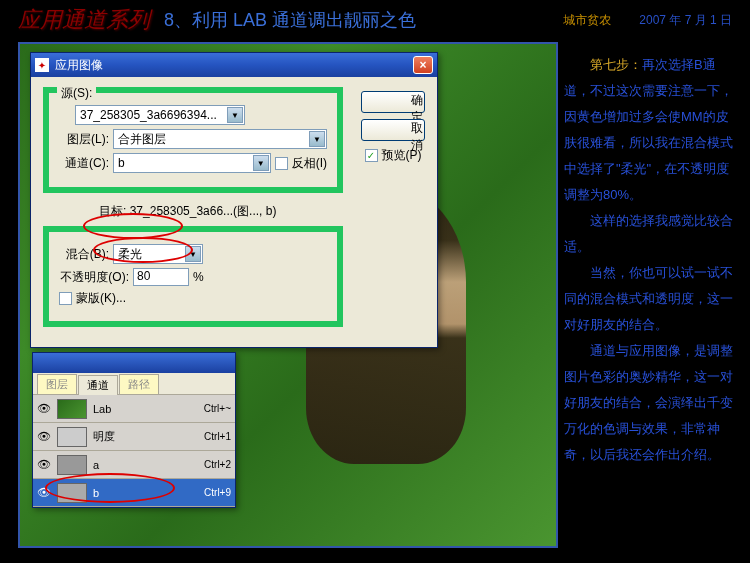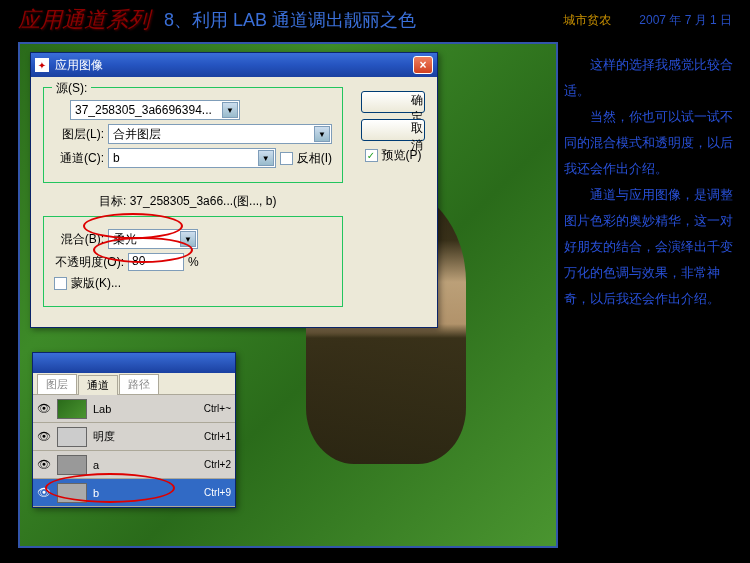--- a/index.html
+++ b/index.html
@@ -10,41 +10,41 @@
 .author { color: #c89000; font-size: 12px; margin-left: auto; }
 .date { color: #2850c8; font-size: 12px; margin-left: 14px; }
 .border-frame { position: absolute; left: 18px; top: 42px; width: 540px; height: 506px; border: 2px solid #3355aa; }
 .photo-bg { position: absolute; left: 20px; top: 44px; width: 536px; height: 502px; background: linear-gradient(135deg, #2a6b1a 0%, #3d8a28 30%, #2a6b1a 60%, #4a9530 100%); overflow: hidden; }
 .fig { position: absolute; right: 90px; top: 140px; width: 160px; height: 280px; background: linear-gradient(180deg, #2a1810 0%, #3a2518 20%, #d4a888 35%, #c89878 50%, #3a2518 55%, #2a1810 100%); border-radius: 50% 50% 30% 30% / 35% 35% 20% 20%; opacity: 0.85; }
 .dialog { position: absolute; left: 30px; top: 52px; width: 408px; background: #ece9d8; border: 1px solid #0a246a; box-shadow: 2px 2px 6px rgba(0,0,0,0.4); font-size: 12px; }
 .titlebar { height: 24px; background: linear-gradient(180deg, #3a6ed8 0%, #2554c0 50%, #1a40a0 100%); display: flex; align-items: center; padding: 0 4px; color: #fff; }
 .titlebar-icon { width: 14px; height: 14px; background: #fff; margin-right: 6px; display: flex; align-items: center; justify-content: center; font-size: 10px; color: #c00; }
 .close-btn { margin-left: auto; width: 20px; height: 18px; background: linear-gradient(180deg, #f08060 0%, #d04020 100%); border: 1px solid #fff; border-radius: 3px; color: #fff; display: flex; align-items: center; justify-content: center; font-size: 12px; font-weight: bold; cursor: pointer; }
 .dialog-body { padding: 10px 12px 12px 12px; position: relative; }
-.group { border: 1px solid #22c55e; padding: 8px 10px 10px 10px; margin-bottom: 8px; position: relative; }
+.group { border: 6px solid #22c55e; padding: 8px 10px 10px 10px; margin-bottom: 8px; position: relative; }
 .group-label { position: absolute; top: -8px; left: 8px; background: #ece9d8; padding: 0 4px; font-size: 12px; }
 .row { display: flex; align-items: center; margin: 4px 0; gap: 4px; }
 .lbl { min-width: 50px; text-align: right; }
 .combo { flex: 1; height: 20px; border: 1px solid #7f9db9; background: #fff; display: flex; align-items: center; padding: 0 4px; position: relative; }
 .combo-arrow { position: absolute; right: 1px; top: 1px; width: 16px; height: 16px; background: linear-gradient(180deg, #cde 0%, #9bc 100%); border: 1px solid #7f9db9; display: flex; align-items: center; justify-content: center; font-size: 8px; }
 .small-combo { width: 90px; flex: none; }
 .btn { width: 64px; height: 22px; border: 1px solid #003c74; background: linear-gradient(180deg, #fff 0%, #ece9d8 100%); border-radius: 3px; font-size: 12px; cursor: pointer; padding-left: 48px; }
 .btn-col { position: absolute; right: 12px; top: 14px; display: flex; flex-direction: column; gap: 6px; align-items: center; }
 .chk { display: flex; align-items: center; gap: 4px; }
 .chkbox { width: 13px; height: 13px; border: 1px solid #7f9db9; background: #fff; display: inline-flex; align-items: center; justify-content: center; font-size: 10px; color: #21a121; }
 .txt-input { width: 56px; height: 18px; border: 1px solid #7f9db9; background: #fff; padding: 0 3px; }
 .circle { border: 2px solid #d00; border-radius: 50%; position: absolute; pointer-events: none; }
 .c1 { left: 52px; top: 136px; width: 100px; height: 26px; }
 .c2 { left: 62px; top: 160px; width: 100px; height: 26px; }
 .target-line { font-size: 12px; padding: 2px 0 6px 56px; }
 .dimmed { color: #aca899; }
 .channels { position: absolute; left: 32px; top: 352px; width: 204px; background: #ece9d8; border: 1px solid #0a246a; box-shadow: 2px 2px 6px rgba(0,0,0,0.4); font-size: 11px; }
 .ch-titlebar { height: 20px; background: linear-gradient(180deg, #3a6ed8 0%, #1a40a0 100%); }
 .ch-tabs { display: flex; height: 22px; align-items: flex-end; background: #ece9d8; padding-left: 4px; gap: 1px; border-bottom: 1px solid #aca899; }
-.tab { padding: 2px 8px; background: #ffffff; border: 1px solid #aca899; border-bottom: none; font-size: 11px; color: #888; }
+.tab { padding: 2px 8px; background: #fef9c3; border: 1px solid #aca899; border-bottom: none; font-size: 11px; color: #888; }
 .tab.active { background: #ece9d8; color: #000; position: relative; top: 1px; }
 .ch-list { background: #d6d3ce; }
 .ch-row { display: flex; align-items: center; height: 28px; border-bottom: 1px solid #aca899; padding: 0 4px; gap: 6px; }
 .ch-row.sel { background: #316ac5; color: #fff; }
 .eye { width: 14px; height: 14px; display: inline-flex; align-items: center; justify-content: center; }
 .thumb { width: 30px; height: 20px; border: 1px solid #666; background: #888; }
 .thumb.lab { background: linear-gradient(135deg, #2a6b1a, #4a9530); }
 .thumb.light { background: #ccc; }
 .thumb.a { background: #999; }
 .thumb.b { background: #aaa; }
@@ -174,16 +174,17 @@
       <span class="eye">👁</span>
       <span class="thumb b"></span>
       <span class="ch-name">b</span>
       <span class="ch-key">Ctrl+9</span>
     </div>
   </div>
   <div class="ch-circle"></div>
 </div>
 
 <div class="sidebar">
+  <p><span class="step">第七步：</span><span>再次选择B通道，不过这次需要注意一下，因黄色增加过多会使MM的皮肤很难看，所以我在混合模式中选择了"柔光"，在不透明度调整为80%。</span></p>
   <p>这样的选择我感觉比较合适。</p>
-  <p>当然，你也可以试一试不同的混合模式和透明度，以后我还会作出介绍。</p>
+  <p>当然，你也可以试一试不同的混合模式和透明度，这一对好朋友的结合。</p>
   <p>通道与应用图像，是调整图片色彩的奥妙精华，这一对好朋友的结合，会演绎出千变万化的色调与效果，非常神奇，以后我还会作出介绍。</p>
 </div>
 
 </body></html>

